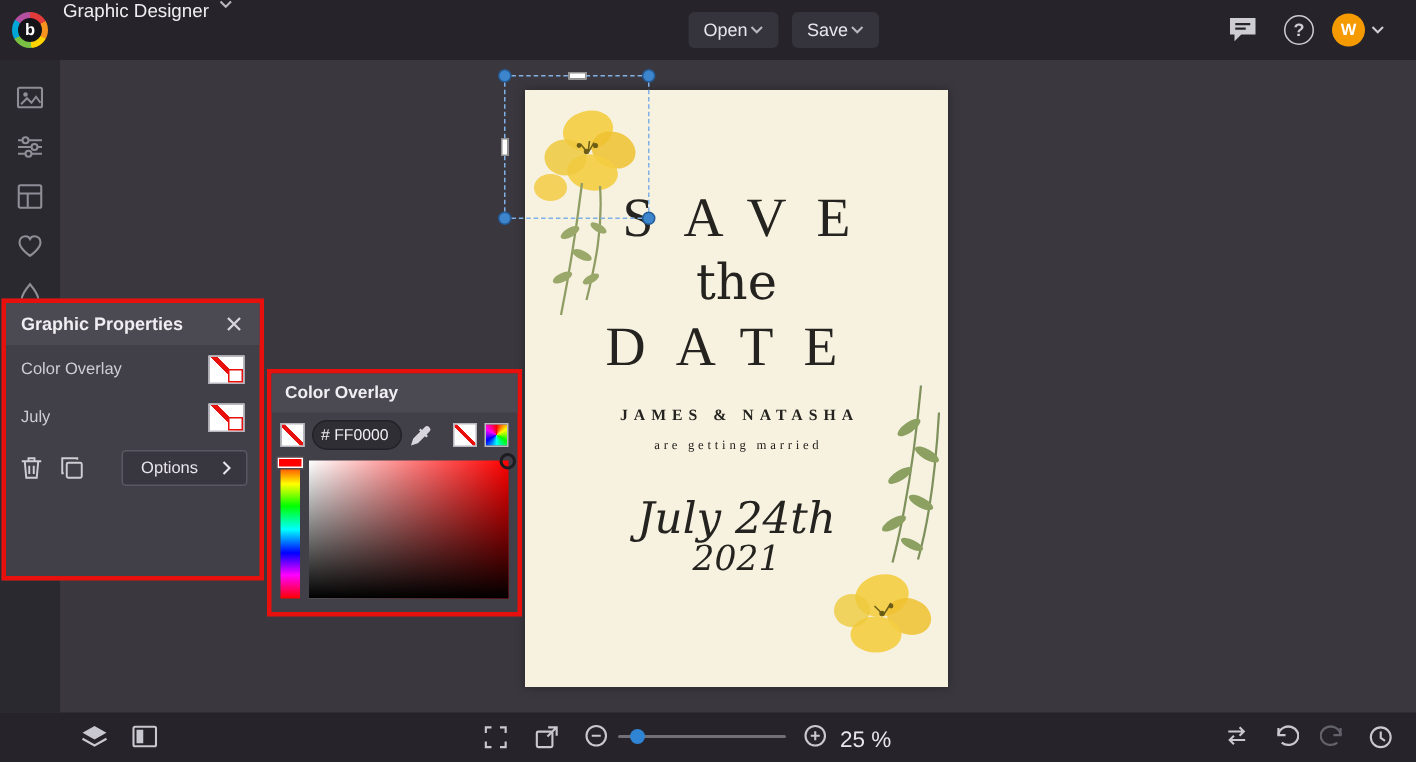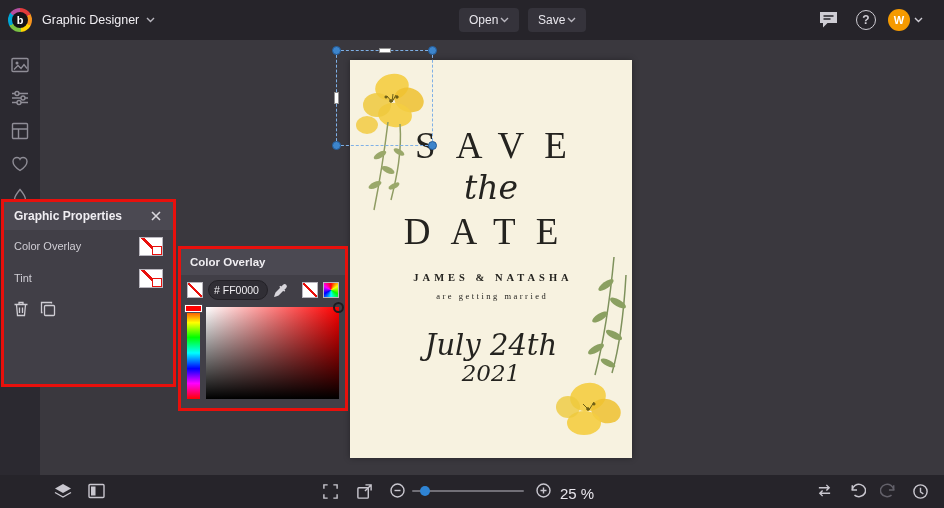--- a/index.html
+++ b/index.html
@@ -6,21 +6,21 @@
   body{background:#1b1a1e;font-family:"Liberation Sans",sans-serif;-webkit-font-smoothing:antialiased}
   #app{position:relative;width:944px;height:508px;background:#3a383e;overflow:hidden}
 
   
   .topbar{position:absolute;left:0;top:0;width:944px;height:40px;background:#26242a;z-index:30}
   .logo{position:absolute;left:8px;top:8px;width:24px;height:24px;border-radius:50%;
         background:conic-gradient(#e23b3b 0 60deg,#f7941e 60deg 120deg,#ffd400 120deg 175deg,#7ac143 175deg 240deg,#00a6d6 240deg 305deg,#b54fa0 305deg 360deg);
         display:flex;align-items:center;justify-content:center;cursor:pointer}
   .logo-inner{width:16px;height:16px;border-radius:50%;background:#141317;color:#fff;font-size:11px;font-weight:bold;
         display:flex;align-items:center;justify-content:center;line-height:1}
-  .app-title{position:absolute;left:42px;top:0;height:40px;display:flex;align-items:center;gap:7px;color:#f0eef2;font-size:12.5px;cursor:pointer}
+  .app-title{position:absolute;left:42px;top:0;height:40px;display:flex;align-items:flex-start;gap:7px;color:#f0eef2;font-size:12.5px;cursor:pointer}
   .tb-btn{position:absolute;top:8px;height:24px;padding:0 10px;background:#35333b;border-radius:4px;color:#e8e6ec;
         font-size:12px;display:flex;align-items:center;gap:2px;cursor:pointer}
   .chev{display:inline-block;color:#b9b7bf}
   .tb-icon{position:absolute;top:10px;color:#cfcdd4;cursor:pointer}
   .help-circle{position:absolute;top:10px;width:20px;height:20px;border:1.5px solid #cfcdd4;border-radius:50%;color:#cfcdd4;
         font-size:12px;font-weight:bold;display:flex;align-items:center;justify-content:center;cursor:pointer}
   .avatar{position:absolute;left:888px;top:9px;width:22px;height:22px;border-radius:50%;background:#f59a00;color:#fff;
         font-size:11px;font-weight:bold;display:flex;align-items:center;justify-content:center;cursor:pointer}
   .avatar-chev{position:absolute;left:914px;top:17px;color:#cfcdd4;cursor:pointer}
 
@@ -33,21 +33,21 @@
   .bb-icon{position:absolute;top:483px;color:#c9c7cf;cursor:pointer;z-index:31}
   .bb-icon.dim{color:#63616a}
   .zoom-track{position:absolute;left:412px;top:490px;width:112px;height:2px;background:#716f77;border-radius:1px;z-index:31;cursor:pointer}
   .zoom-dot{position:absolute;left:420px;top:486px;width:10px;height:10px;border-radius:50%;background:#2f84d4;z-index:32;cursor:pointer}
   .zoom-label{position:absolute;left:560px;top:485px;color:#e8e6ec;font-size:15px;z-index:31}
 
   
   .card{position:absolute;left:350px;top:60px;width:282px;height:398px;background:#f7f2e0;box-shadow:0 0 6px rgba(0,0,0,.35);z-index:5}
   .card .txt{position:absolute;left:0;width:100%;text-align:center;color:#24231f;cursor:pointer}
   .t-save{top:64px;font-family:"Liberation Serif",serif;font-size:37px;letter-spacing:20px;padding-left:20px}
-  .t-the{top:108px;font-family:"DejaVu Serif",serif;font-style:italic;font-size:33px;color:#2e2d29}
+  .t-the{top:108px;font-family:"DejaVu Serif",serif;font-size:33px;color:#2e2d29}
   .t-date{top:150px;font-family:"Liberation Serif",serif;font-size:37px;letter-spacing:20px;}
   .t-names{top:212px;font-family:"Liberation Serif",serif;font-size:10.5px;font-weight:bold;letter-spacing:4px;padding-left:4px;color:#33322e}
   .t-tag{top:231px;font-family:"Liberation Serif",serif;font-size:8.5px;letter-spacing:2.5px;padding-left:2.5px;color:#4a4944}
   .t-july{top:268px;font-family:"DejaVu Serif",serif;font-style:italic;font-size:29px;color:#3a3933}
   .t-year{top:300px;font-family:"DejaVu Serif",serif;font-style:italic;font-size:23px;color:#3a3933}
   .flower{position:absolute;cursor:pointer}
 
   
   .selection{position:absolute;left:336px;top:50px;width:97px;height:96px;border:1px dashed #7fb0e6;z-index:8;cursor:move}
   .h-dot{position:absolute;width:9px;height:9px;border-radius:50%;background:#3d85cc;border:1px solid #245c99;cursor:pointer}
@@ -254,33 +254,39 @@
         <svg width="14" height="14" viewBox="0 0 14 14">
             <path d="M3 3l8 8M11 3l-8 8" stroke="currentColor" stroke-width="1.6"></path>
           </svg>
       </span>
     </div>
     <div class="prow">
       <span>Color Overlay</span>
       <span class="swatch cornered"></span>
     </div>
     <div class="prow">
-      <span>Tint</span>
+      <span>July</span>
       <span class="swatch cornered"></span>
     </div>
     <div class="props-foot">
       <span class="pf-icon">
         <svg width="18" height="18" viewBox="0 0 18 18" stroke="currentColor" stroke-width="1.3" fill="none">
             <path d="M2.5 4.5h13M7 4.5V2.5h4v2M4.5 4.5l1 11h7l1-11M7.5 7.5v5.5M10.5 7.5v5.5"></path>
           </svg>
       </span>
       <span class="pf-icon">
         <svg width="18" height="18" viewBox="0 0 18 18" stroke="currentColor" stroke-width="1.3" fill="none">
             <rect x="5.5" y="5.5" width="10" height="10" rx="1"></rect>
             <path d="M12.5 3.5v-1h-10v10h1"></path>
+          </svg>
+      </span>
+      <span class="options-btn">
+        <span>Options</span>
+        <svg width="6" height="10" viewBox="0 0 6 10">
+            <path d="M1 1l4 4-4 4" fill="none" stroke="currentColor" stroke-width="1.4"></path>
           </svg>
       </span>
     </div>
   </section>
 
   <section class="popup">
     <div class="popup-head">
       <span>Color Overlay</span>
     </div>
     <div class="popup-row">

